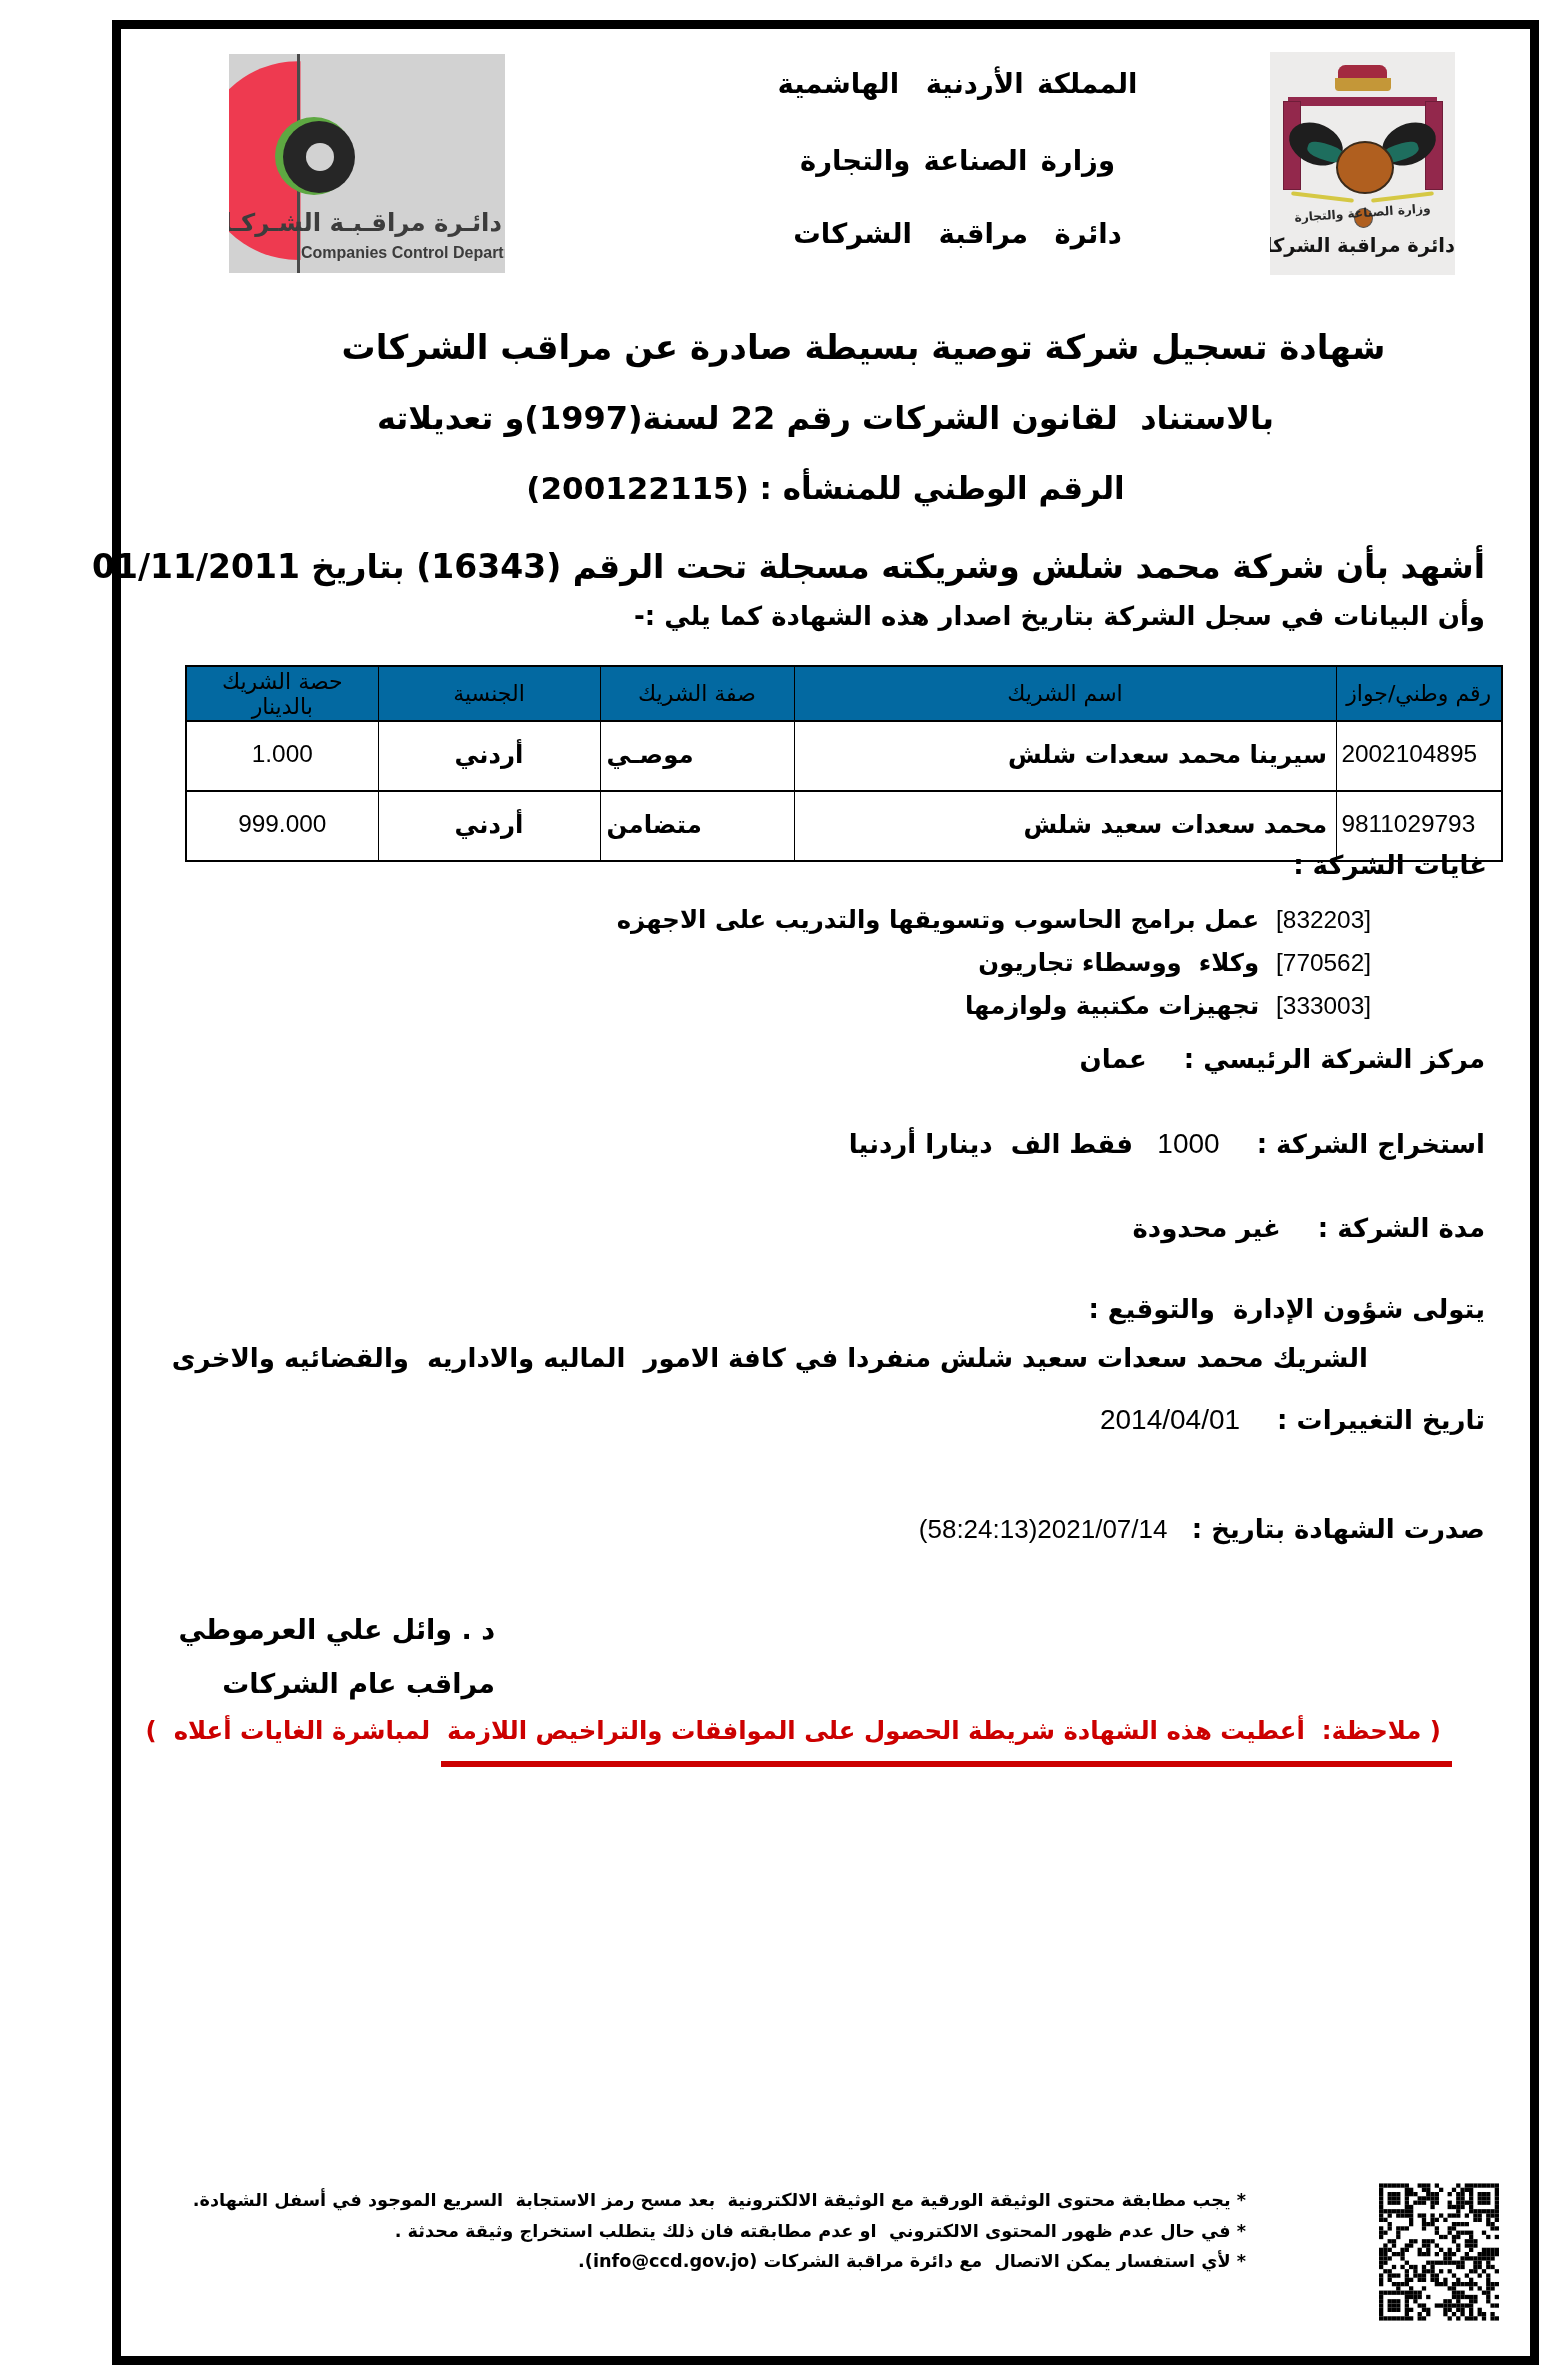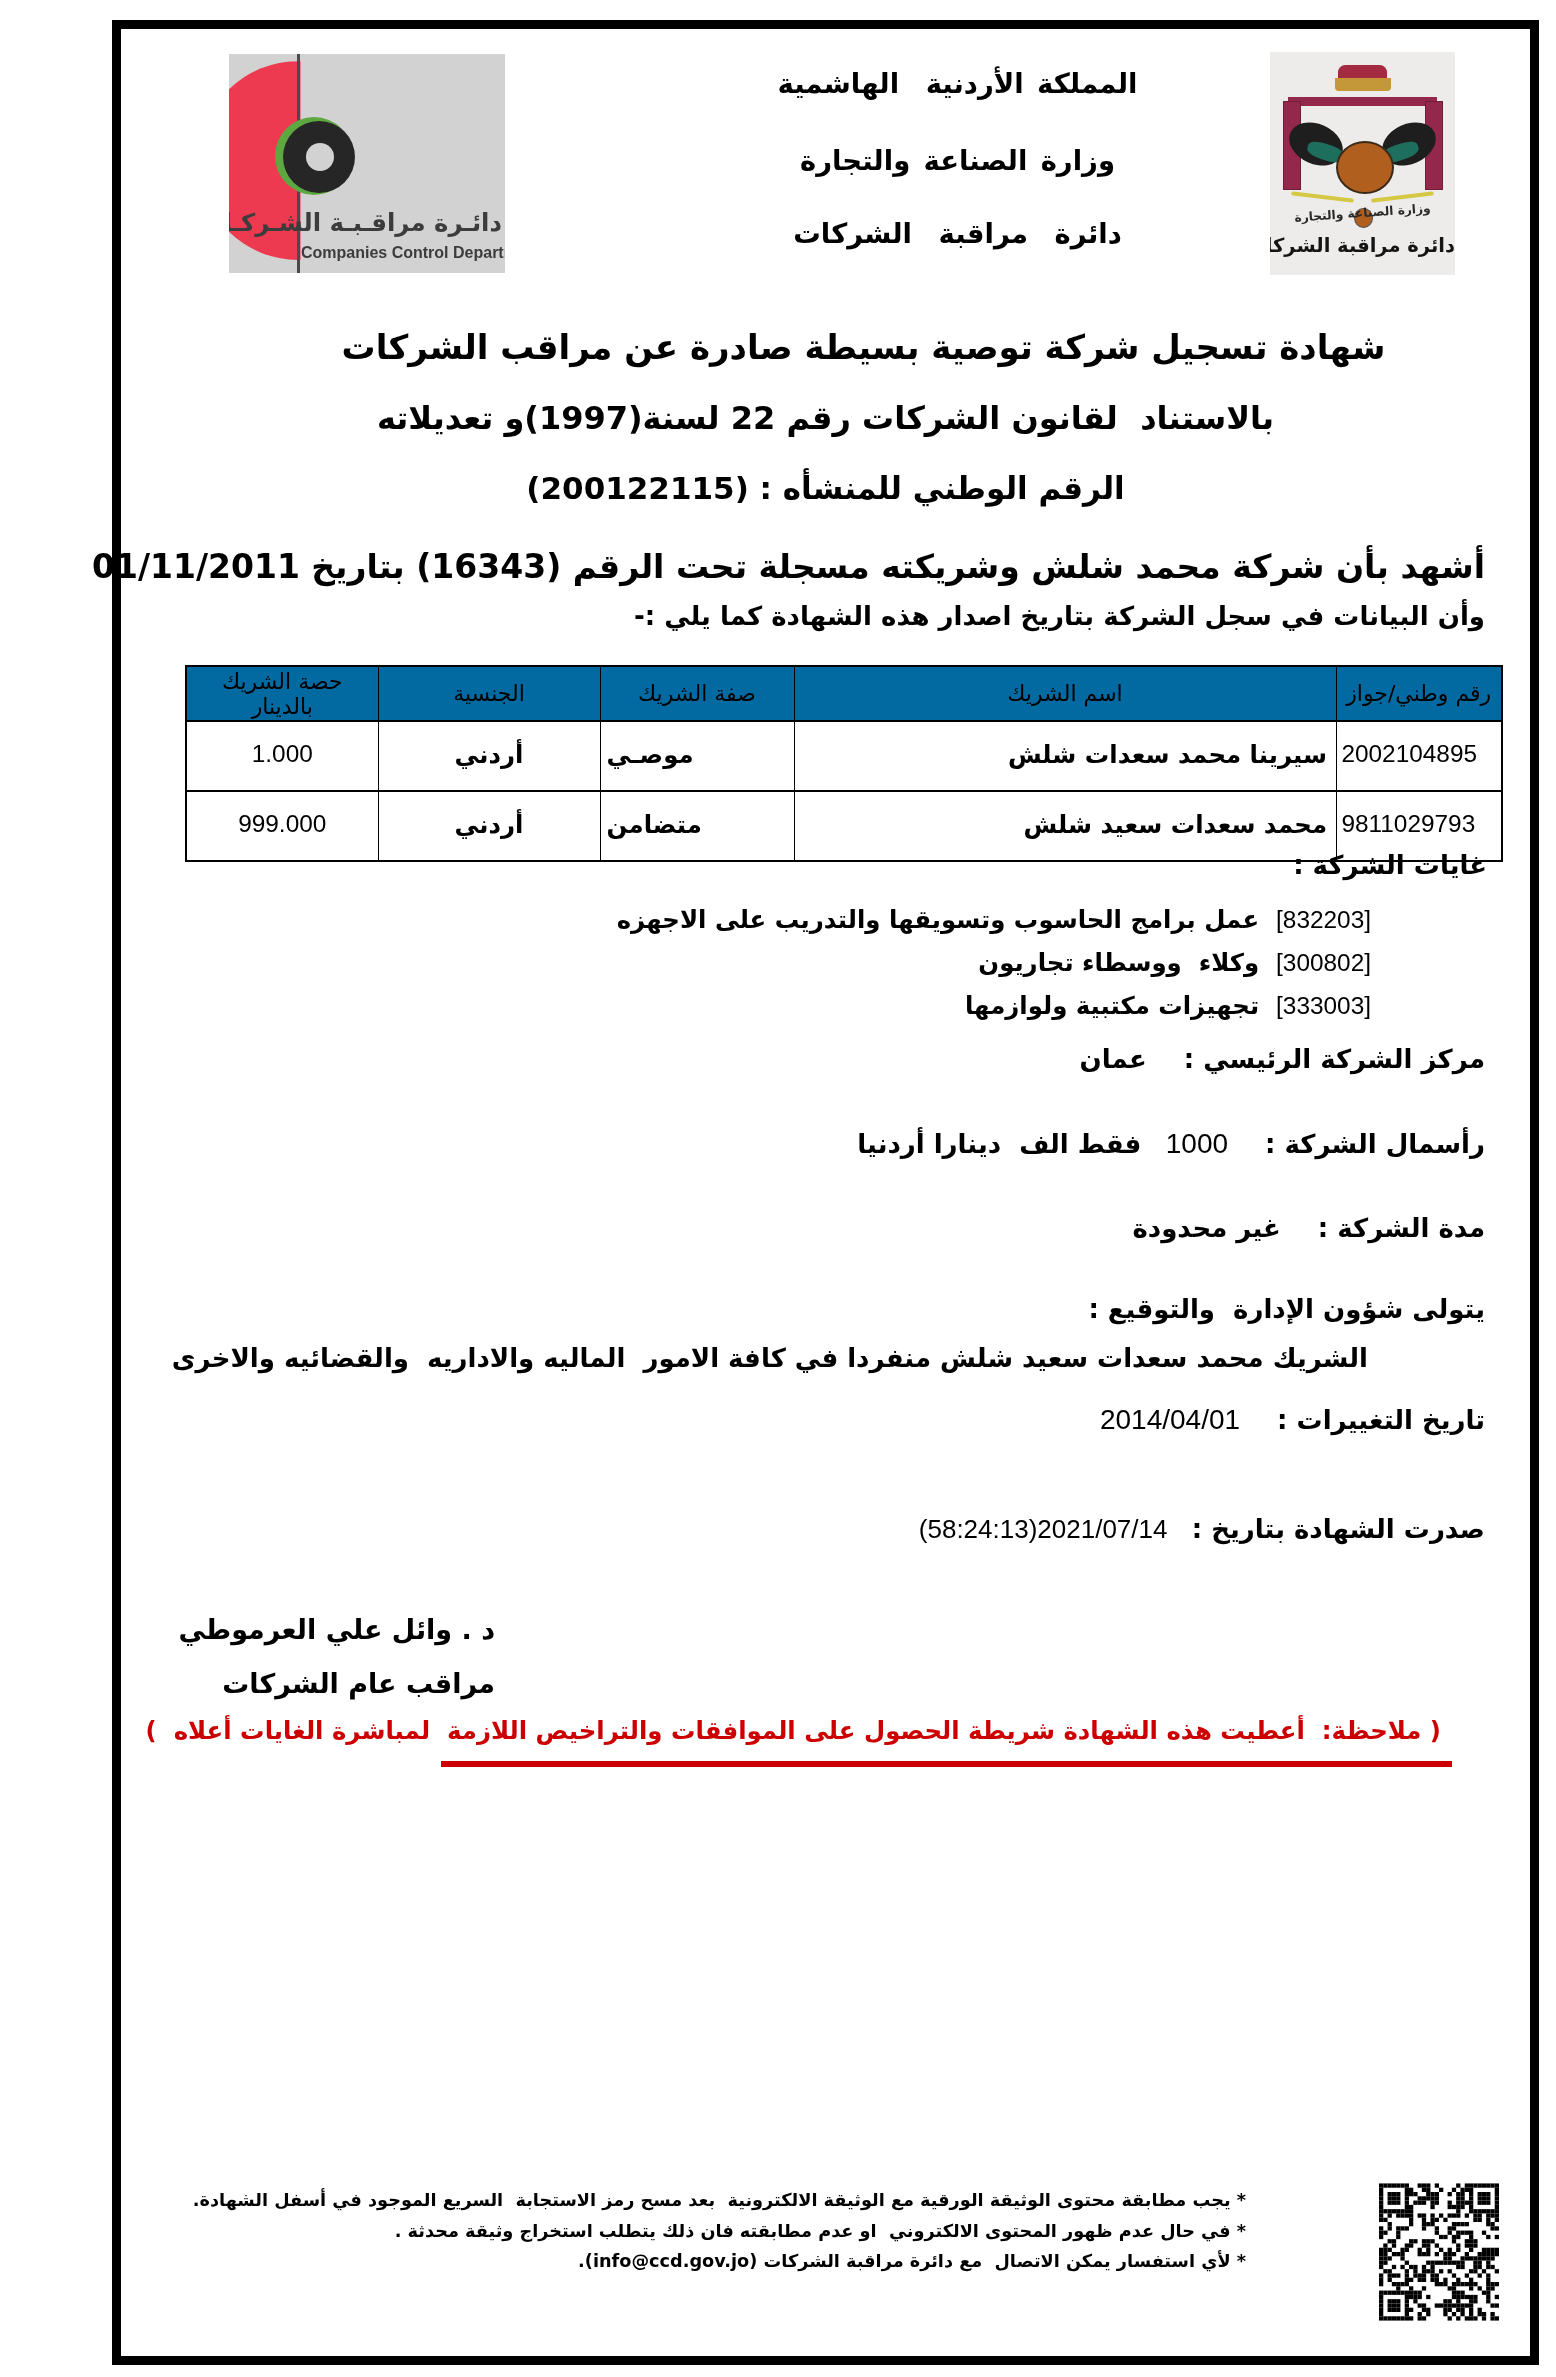--- a/index.html
+++ b/index.html
@@ -179,27 +179,27 @@
       <td class="c-role">متضامن</td>
       <td class="c-nat">أردني</td>
       <td class="c-share">999.000</td>
     </tr>
   </tbody>
     </table>
 
   <div class="abs sec obj-head rtl line">غايات الشركة :</div>
   <div class="abs objs rtl">
     <div class="line"><span class="code">[832203]</span>  <span>عمل برامج الحاسوب وتسويقها والتدريب على الاجهزه</span></div>
-    <div class="line"><span class="code">[300802]</span>  <span>وكلاء  ووسطاء تجاريون</span></div>
+    <div class="line"><span class="code">[770562]</span>  <span>وكلاء  ووسطاء تجاريون</span></div>
     <div class="line"><span class="code">[333003]</span>  <span>تجهيزات مكتبية ولوازمها</span></div>
   </div>
 
   <div class="abs sec hq rtl line"><span>مركز الشركة الرئيسي :</span><span class="gap60">عمان</span></div>
 
-  <div class="abs sec cap rtl line"><span>رأسمال الشركة :</span><span class="gap60 val-num ltr">1000</span><span class="gap40">فقط الف  دينارا أردنيا</span></div>
+  <div class="abs sec cap rtl line"><span>استخراج الشركة :</span><span class="gap60 val-num ltr">1000</span><span class="gap40">فقط الف  دينارا أردنيا</span></div>
 
   <div class="abs sec dur rtl line"><span>مدة الشركة :</span><span class="gap60">غير محدودة</span></div>
 
   <div class="abs sec mgmt-h rtl line">يتولى شؤون الإدارة  والتوقيع :</div>
   <div class="abs mgmt-t rtl line">الشريك محمد سعدات سعيد شلش منفردا في كافة الامور  الماليه والاداريه  والقضائيه والاخرى</div>
 
   <div class="abs sec chg rtl line"><span>تاريخ التغييرات :</span><span class="gap60 val-num ltr">2014/04/01</span></div>
 
   <div class="abs sec iss rtl line"><span>صدرت الشهادة بتاريخ :</span><span class="gap40 num ltr" style="font-weight:normal">(58:24:13)2021/07/14</span></div>
 

